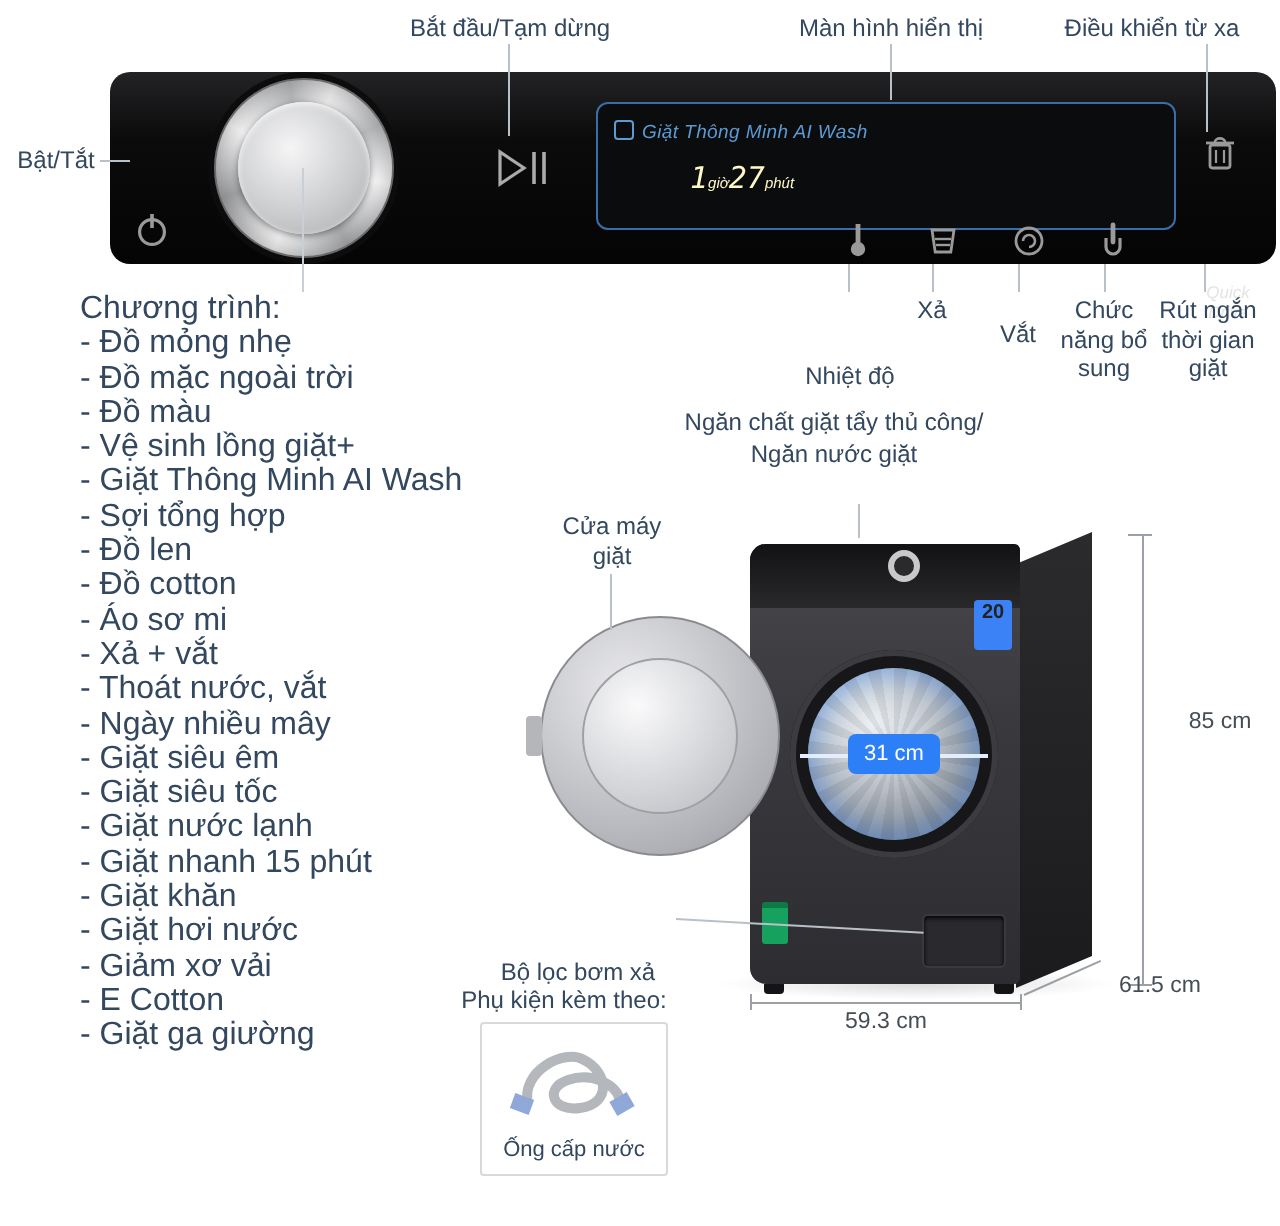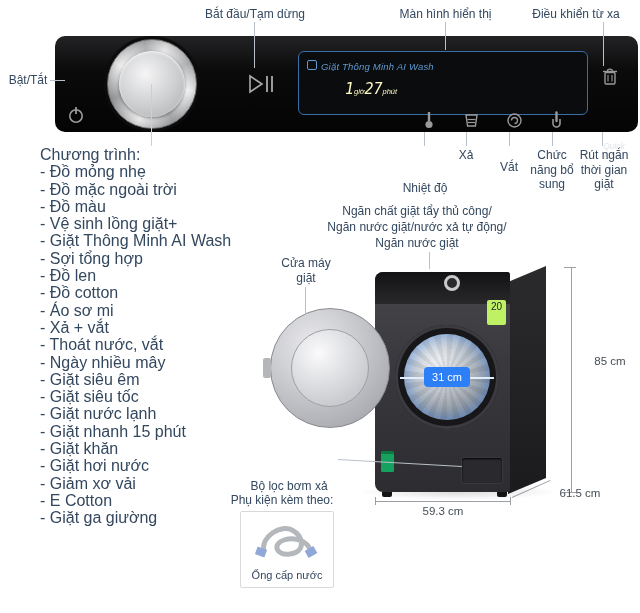--- a/index.html
+++ b/index.html
@@ -35,22 +35,22 @@
               background:radial-gradient(ellipse at center, rgba(0,0,0,.14), transparent 70%); z-index:1; }
   .m-side  { position:absolute; left:508px; top:266px; width:38px; height:228px;
              clip-path:polygon(0 7%,100% 0,100% 93%,0 100%);
              background:linear-gradient(180deg,#2b2b2e,#1b1b1e); z-index:2; }
   .m-front { position:absolute; left:375px; top:272px; width:135px; height:220px; border-radius:8px 3px 3px 8px;
              background:linear-gradient(180deg,#48484c 0%,#3a3a3e 40%,#2d2d31 100%); z-index:2; }
   .m-top   { position:absolute; left:375px; top:272px; width:135px; height:32px; border-radius:8px 3px 0 0;
              background:linear-gradient(180deg,#121214,#29292c); z-index:3; }
   .m-cap   { position:absolute; left:444px; top:275px; width:16px; height:16px; border-radius:50%;
              border:3px solid #c9c9cc; background:#2a2a2d; z-index:4; }
-  .m-badge20 { position:absolute; left:487px; top:300px; width:19px; height:25px; background:#bef264; border-radius:2px;
-             color:#222; font-size:10px; font-weight:normal; text-align:center; line-height:14px; z-index:4; }
+  .m-badge20 { position:absolute; left:487px; top:300px; width:19px; height:25px; background:#3b82f6; border-radius:2px;
+             color:#222; font-size:10px; font-weight:bold; text-align:center; line-height:14px; z-index:4; }
   .drum-ring { position:absolute; left:395px; top:325px; width:104px; height:104px; border-radius:50%;
              background:#17171a; box-shadow:inset 0 0 0 3px #3c3c40; z-index:3; }
   .drum { position:absolute; left:404px; top:334px; width:86px; height:86px; border-radius:50%;
              background:radial-gradient(circle at 38% 32%, #eef1f4 0%, #c3c9d0 35%, #8e959e 70%, #767d86 100%);
              box-shadow:inset 0 0 16px rgba(45,127,247,.55); z-index:3; overflow:hidden; }
   .drum::after { content:""; position:absolute; inset:0; border-radius:50%;
              background:repeating-conic-gradient(rgba(0,0,0,.07) 0 9deg, transparent 9deg 18deg); }
   .arrow31 { position:absolute; left:400px; top:377px; width:94px; height:1.5px; background:#e3edfb; z-index:4; }
   .badge31 { position:absolute; left:424px; top:367px; width:46px; height:20px; background:#2d7ff7; border-radius:4px;
              color:#fff; font-size:11px; line-height:20px; text-align:center; z-index:5; }
@@ -180,21 +180,20 @@
         <div>- Giặt khăn</div>
         <div>- Giặt hơi nước</div>
         <div>- Giảm xơ vải</div>
         <div>- E Cotton</div>
         <div>- Giặt ga giường</div>
       </div>
   </div>
 
   <div class="lbl" style="left:302px; top:203px; width:230px; line-height:16px;text-align:center;">
     <div>Ngăn chất giặt tẩy thủ công/</div>
-    <div>Ngăn nước giặt/nước xả tự động/</div>
     <div>Ngăn nước giặt</div>
   </div>
   <div class="line" style="left:429px; top:252px; width:1px; height:17px;"></div>
 
   <div class="lbl" style="left:276px; top:256px; width:60px;">Cửa máy giặt</div>
   <div class="line" style="left:305px; top:287px; width:1px; height:28px;"></div>
 
   <div class="m-shadow"></div>
   <div class="m-side"></div>
   <div class="m-front"></div>

